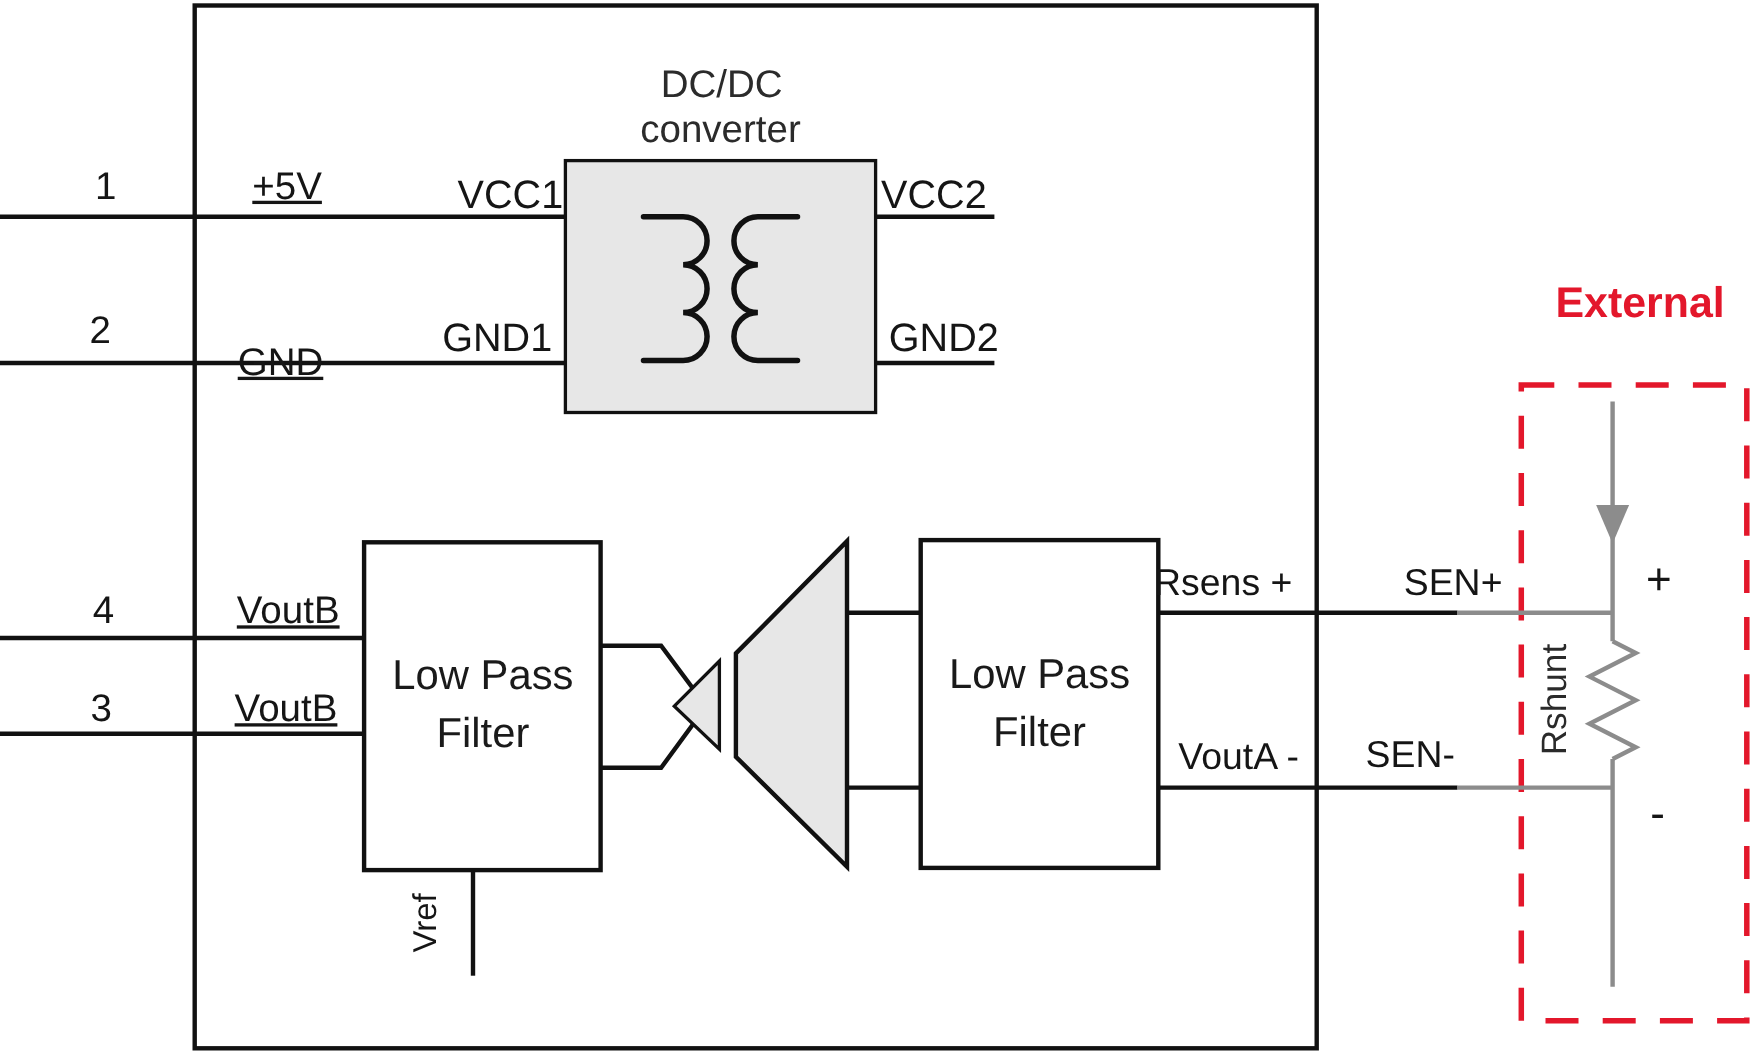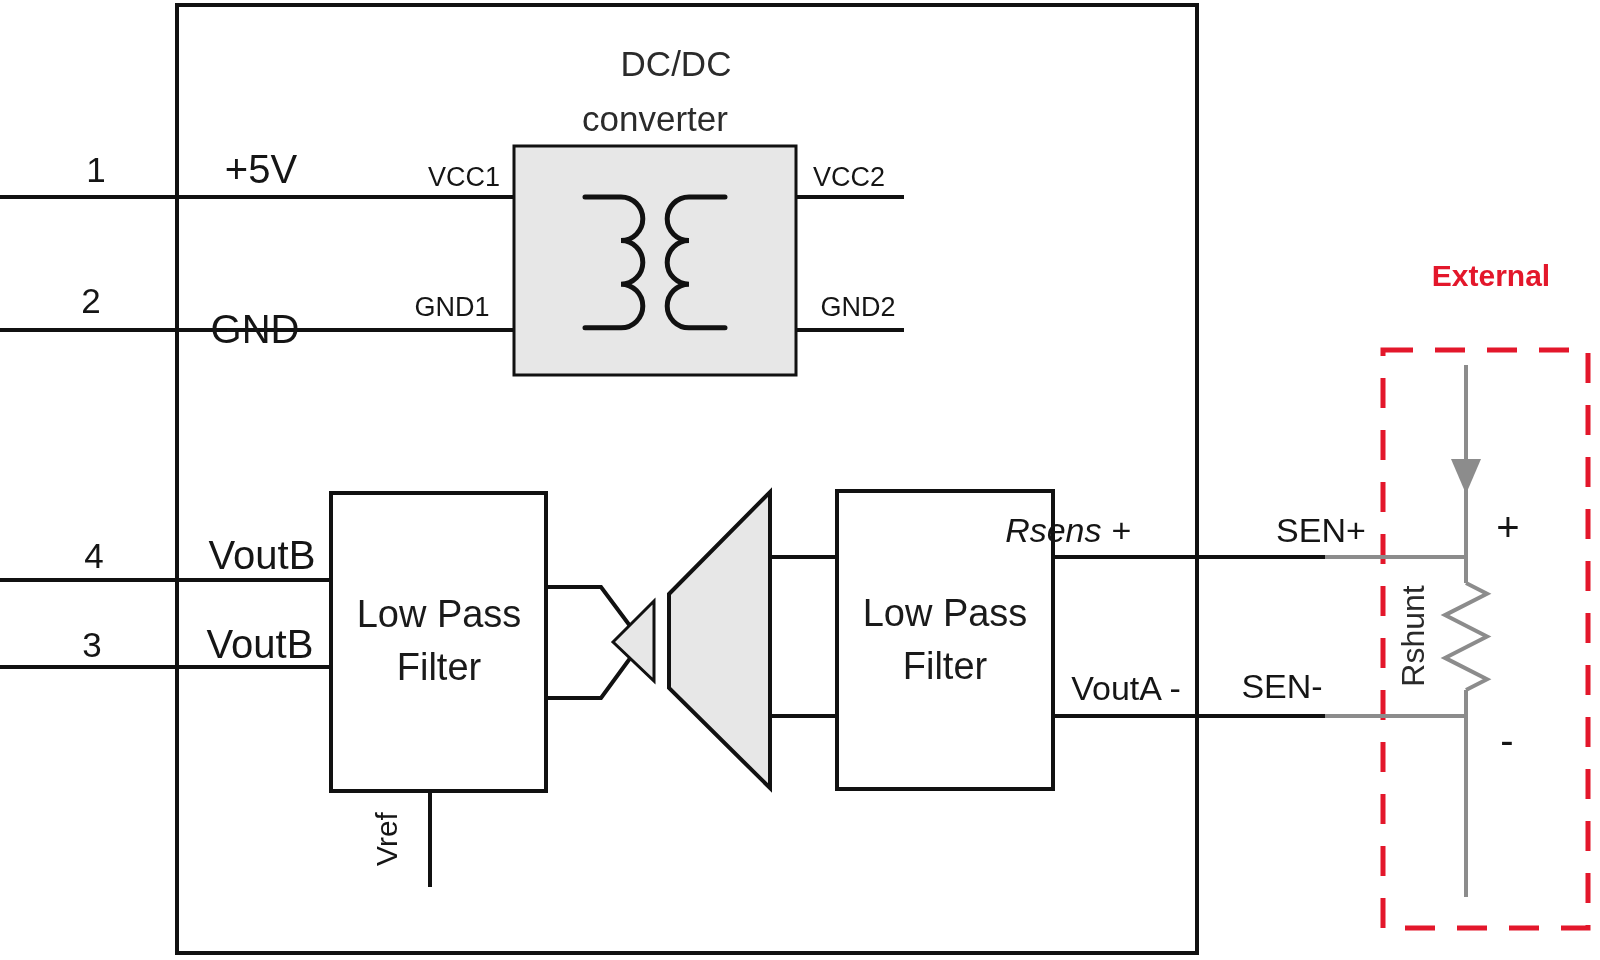--- a/index.html
+++ b/index.html
@@ -6,30 +6,30 @@
   .canvas {
     position:relative; width:1600px; height:960px; background:#ffffff;
     font-family:"Liberation Sans", sans-serif; color:#111; overflow:hidden;
   }
   .layer { position:absolute; left:0; top:0; width:1600px; height:960px; }
   .lbl {
     position:absolute; transform:translate(-50%,-50%);
     white-space:nowrap; color:#151515; line-height:1;
   }
   .pin-num   { font-size:35px; }
-  .pin-name  { font-size:40px; }
-  .port      { font-size:27px; }
+  .pin-name  { font-size:35px;text-decoration:underline; }
+  .port      { font-size:36px; }
   .sig       { font-size:34px; }
   .title     { font-size:35px; color:#2b2b2b; }
   .block-label {
     position:absolute; transform:translate(-50%,-50%);
     font-size:38px; text-align:center; line-height:53px; color:#1a1a1a;
     white-space:nowrap;
   }
-  .ext-title { font-size:30px; font-weight:bold; color:#e3172b; }
+  .ext-title { font-size:39px; font-weight:bold; color:#e3172b; }
   .rot { transform:translate(-50%,-50%) rotate(-90deg); }
   .rshunt { font-size:32px; color:#2a2a2a; }
   .vref   { font-size:30px; }
   .pol    { font-size:40px; }
 </style>
 </head>
 <body>
 
 <div class="canvas">
 
@@ -77,21 +77,21 @@
     <path d="M1325,557 H1466" stroke="#8c8c8c" stroke-width="4"></path>
     <path d="M1325,716 H1466" stroke="#8c8c8c" stroke-width="4"></path>
 
     <path d="M1466,365 V583 M1466,690 V897" stroke="#8c8c8c" stroke-width="4"></path>
 
     <polygon points="1451,459 1481,459 1466,494" fill="#8c8c8c"></polygon>
 
     <polyline points="1466,583 1487,593.7 1445,615.1 1487,636.5 1445,657.9 1487,679.3 1466,690" fill="none" stroke="#8c8c8c" stroke-width="4" stroke-linejoin="miter"></polyline>
   </svg>
 
-  <div class="lbl title" style="left:656px; top:63px;margin-left:20px;">DC/DC</div>
+  <div class="lbl title" style="left:656px; top:77px;">DC/DC</div>
   <div class="lbl title" style="left:655px; top:118px;">converter</div>
 
   <div class="lbl pin-num" style="left:96px;  top:169px;">1</div>
   <div class="lbl pin-name" style="left:261px; top:169px;">+5V</div>
   <div class="lbl pin-num" style="left:91px;  top:300px;">2</div>
   <div class="lbl pin-name" style="left:255px; top:300px;margin-top:29px;">GND</div>
   <div class="lbl pin-num" style="left:94px;  top:555px;">4</div>
   <div class="lbl pin-name" style="left:262px; top:555px;">VoutB</div>
   <div class="lbl pin-num" style="left:92px;  top:644px;">3</div>
   <div class="lbl pin-name" style="left:260px; top:644px;">VoutB</div>
@@ -103,21 +103,21 @@
 
   <div class="block-label" style="left:439px; top:641px;">
     <div>Low Pass</div>
     <div>Filter</div>
   </div>
   <div class="block-label" style="left:945px; top:640px;">
     <div>Low Pass</div>
     <div>Filter</div>
   </div>
 
-  <div class="lbl sig" style="left:1068px; top:530px;font-style:italic;">Rsens +</div>
+  <div class="lbl sig" style="left:1112px; top:530px;">Rsens +</div>
   <div class="lbl sig" style="left:1126px; top:688px;">VoutA -</div>
   <div class="lbl sig" style="left:1281px; top:530px;margin-left:40px;">SEN+</div>
   <div class="lbl sig" style="left:1282px; top:686px;">SEN-</div>
 
   <div class="lbl ext-title" style="left:1491px; top:276px;">External</div>
   <div class="lbl rot rshunt" style="left:1413px; top:636px;">Rshunt</div>
   <div class="lbl pol" style="left:1508px; top:527px;">+</div>
   <div class="lbl pol" style="left:1507px; top:740px;">-</div>
 
   <div class="lbl rot vref" style="left:387px; top:839px;">Vref</div>

